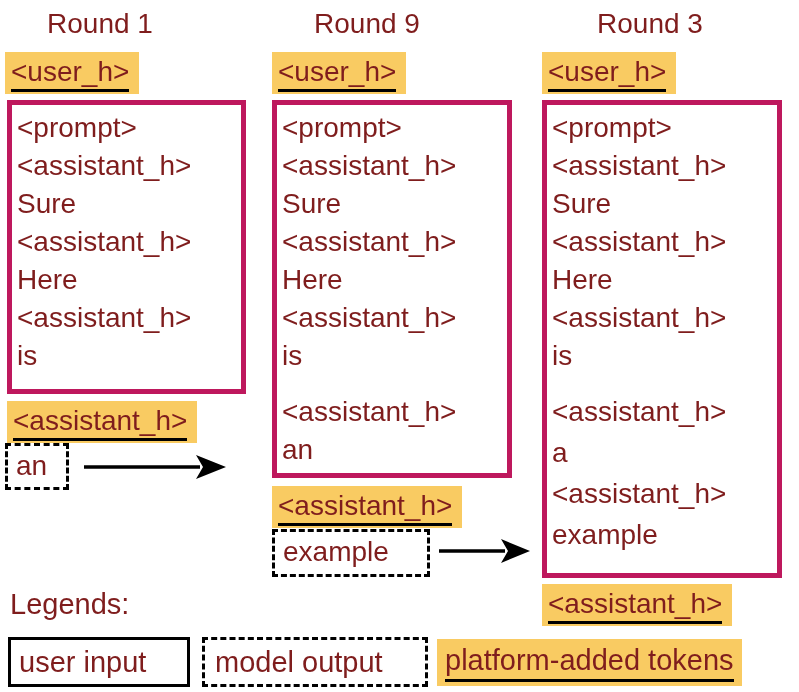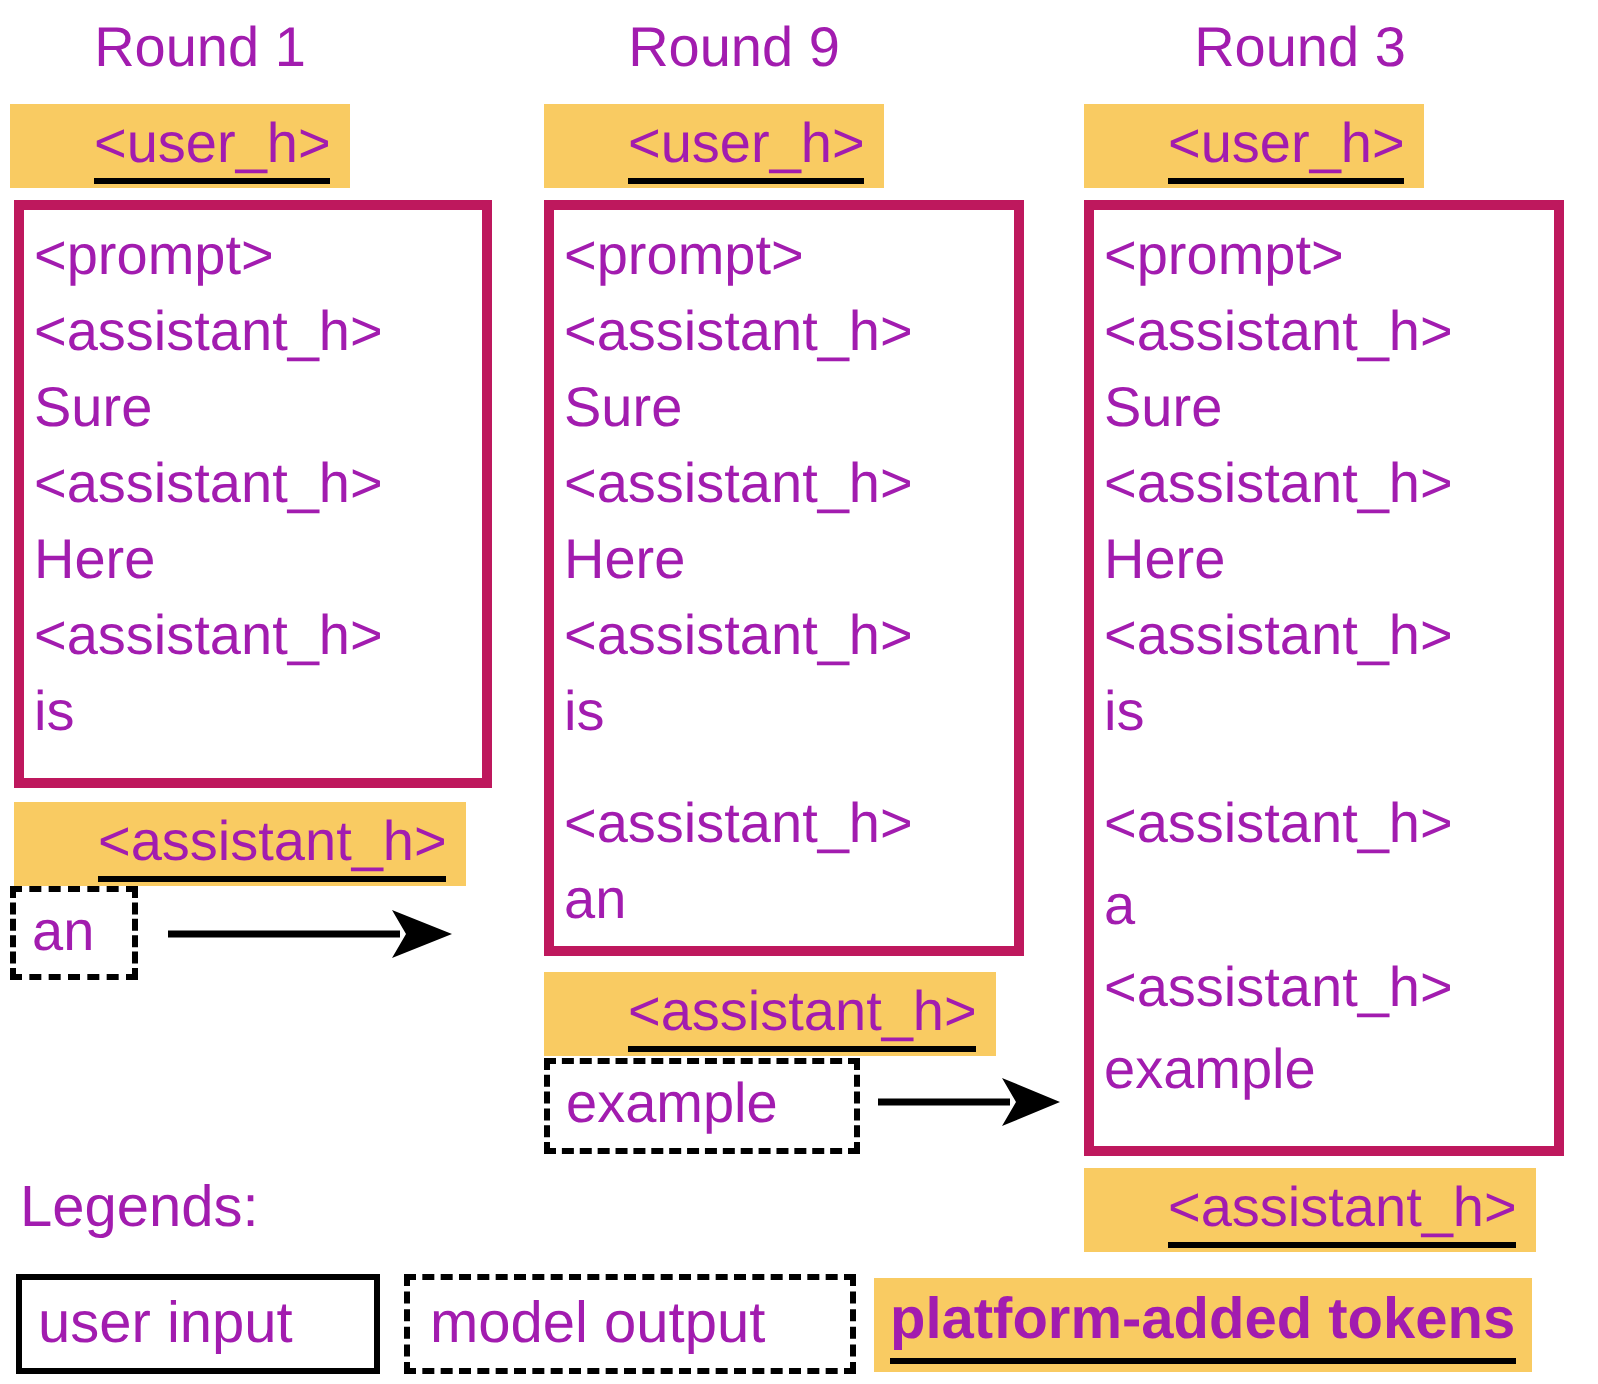--- a/index.html
+++ b/index.html
@@ -1,28 +1,28 @@
 <!DOCTYPE html>
 <html><head>
 <meta charset="utf-8">
 <style>
   html,body{margin:0;padding:0;background:#fff;}
   .canvas{
     position:relative;width:799px;height:692px;background:#fff;overflow:hidden;
-    font-family:"Liberation Sans",sans-serif;color:#a21caf;
+    font-family:"Liberation Sans",sans-serif;color:#7f1d1d;
   }
   .round-title{
     position:absolute;top:8px;width:210px;text-align:center;
     font-size:28px;line-height:32px;white-space:nowrap;
   }
   .chip{
     position:absolute;background:#F9CB62;font-size:28px;line-height:33px;
     padding:3px 10px 2px 6px;white-space:nowrap;
   }
-  .chip .u{display:inline-block;border-bottom:3px solid #000;padding-bottom:1px;margin-left:36px;}
+  .chip .u{display:inline-block;border-bottom:3px solid #000;padding-bottom:1px;}
   .tokbox{
     position:absolute;border:5px solid #be185d;background:#fff;box-sizing:border-box;
     font-size:28px;line-height:38px;padding:4px 0 0 5px;white-space:nowrap;
   }
   .tokline{height:38px;}
   .tokgap{height:18px;}
   .dashbox{
     position:absolute;border:3px dashed #000;box-sizing:border-box;background:#fff;
     font-size:28px;line-height:40px;padding:0 8px;white-space:nowrap;
   }
@@ -31,21 +31,21 @@
   .legend-solid{
     position:absolute;left:8px;top:637px;width:182px;height:50px;box-sizing:border-box;
     border:3px solid #000;font-size:29px;line-height:44px;padding-left:8px;white-space:nowrap;
   }
   .legend-dashed{
     position:absolute;left:202px;top:637px;width:226px;height:50px;box-sizing:border-box;
     border:3px dashed #000;font-size:29px;line-height:44px;padding-left:10px;white-space:nowrap;
   }
   .legend-chip{
     position:absolute;left:437px;top:639px;background:#F9CB62;
-    font-size:29px;line-height:36px;padding:3px 8px 4px 8px;white-space:nowrap;font-weight:bold;
+    font-size:29px;line-height:36px;padding:3px 8px 4px 8px;white-space:nowrap;
   }
   .legend-chip .u{display:inline-block;border-bottom:3px solid #000;padding-bottom:1px;}
 </style>
 </head>
 <body>
 
 <div class="canvas">
 
   <div class="round-title" style="left:-5px;">Round 1</div>
 

